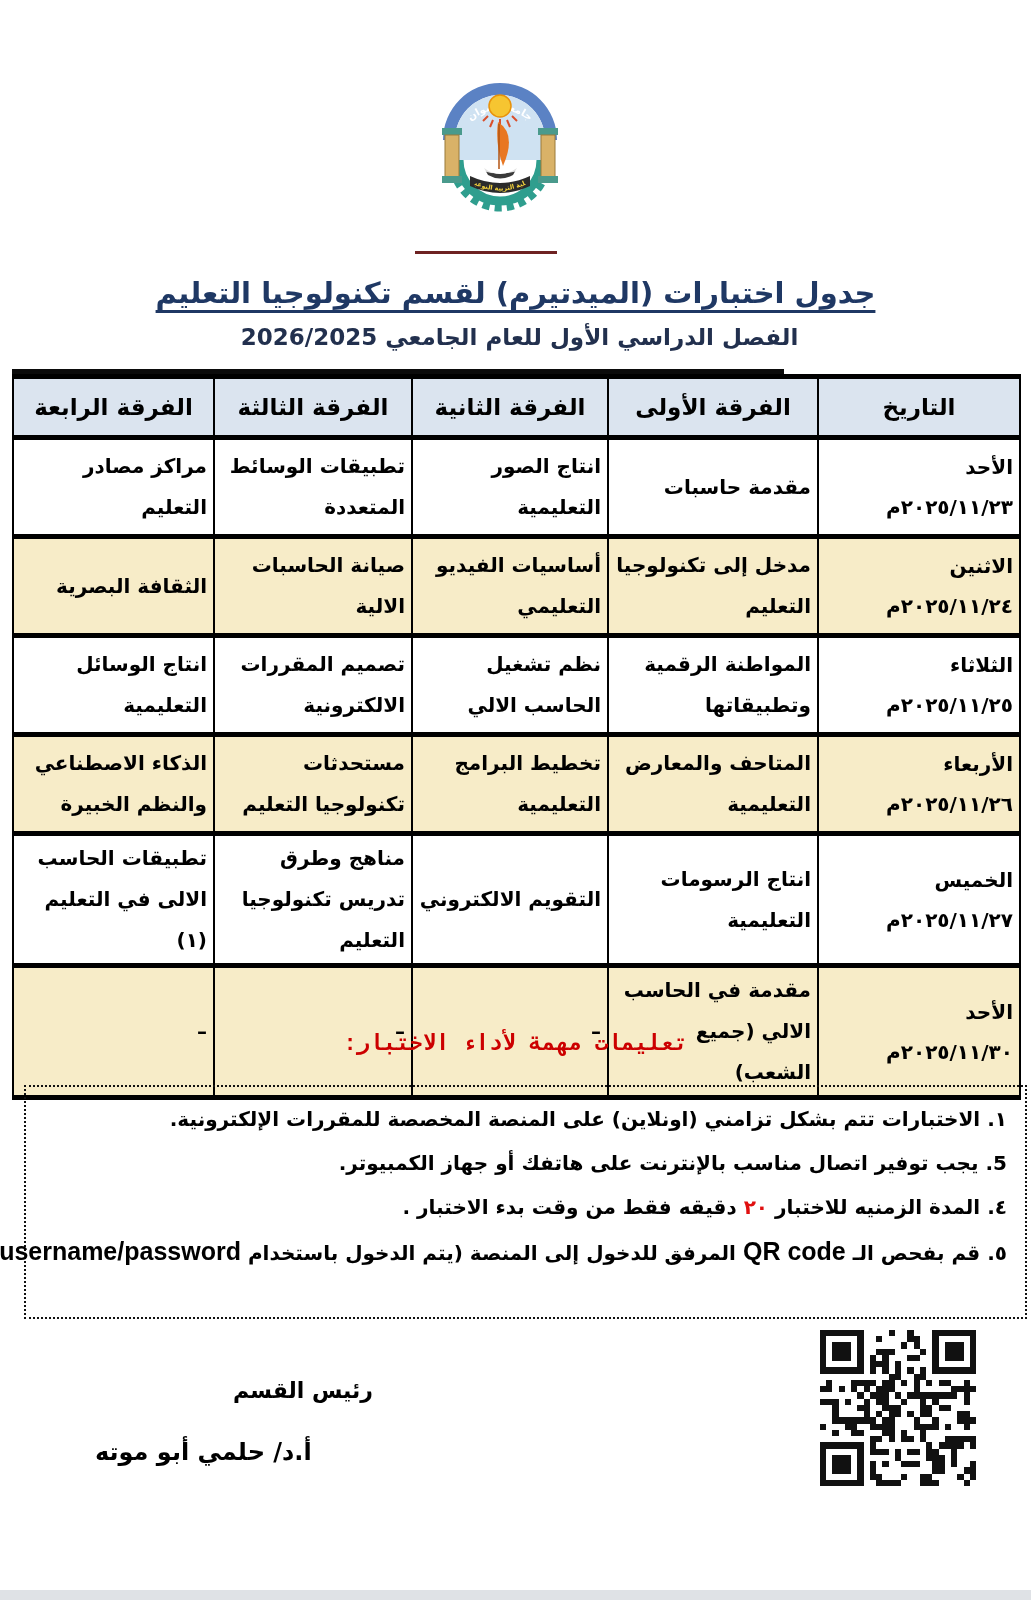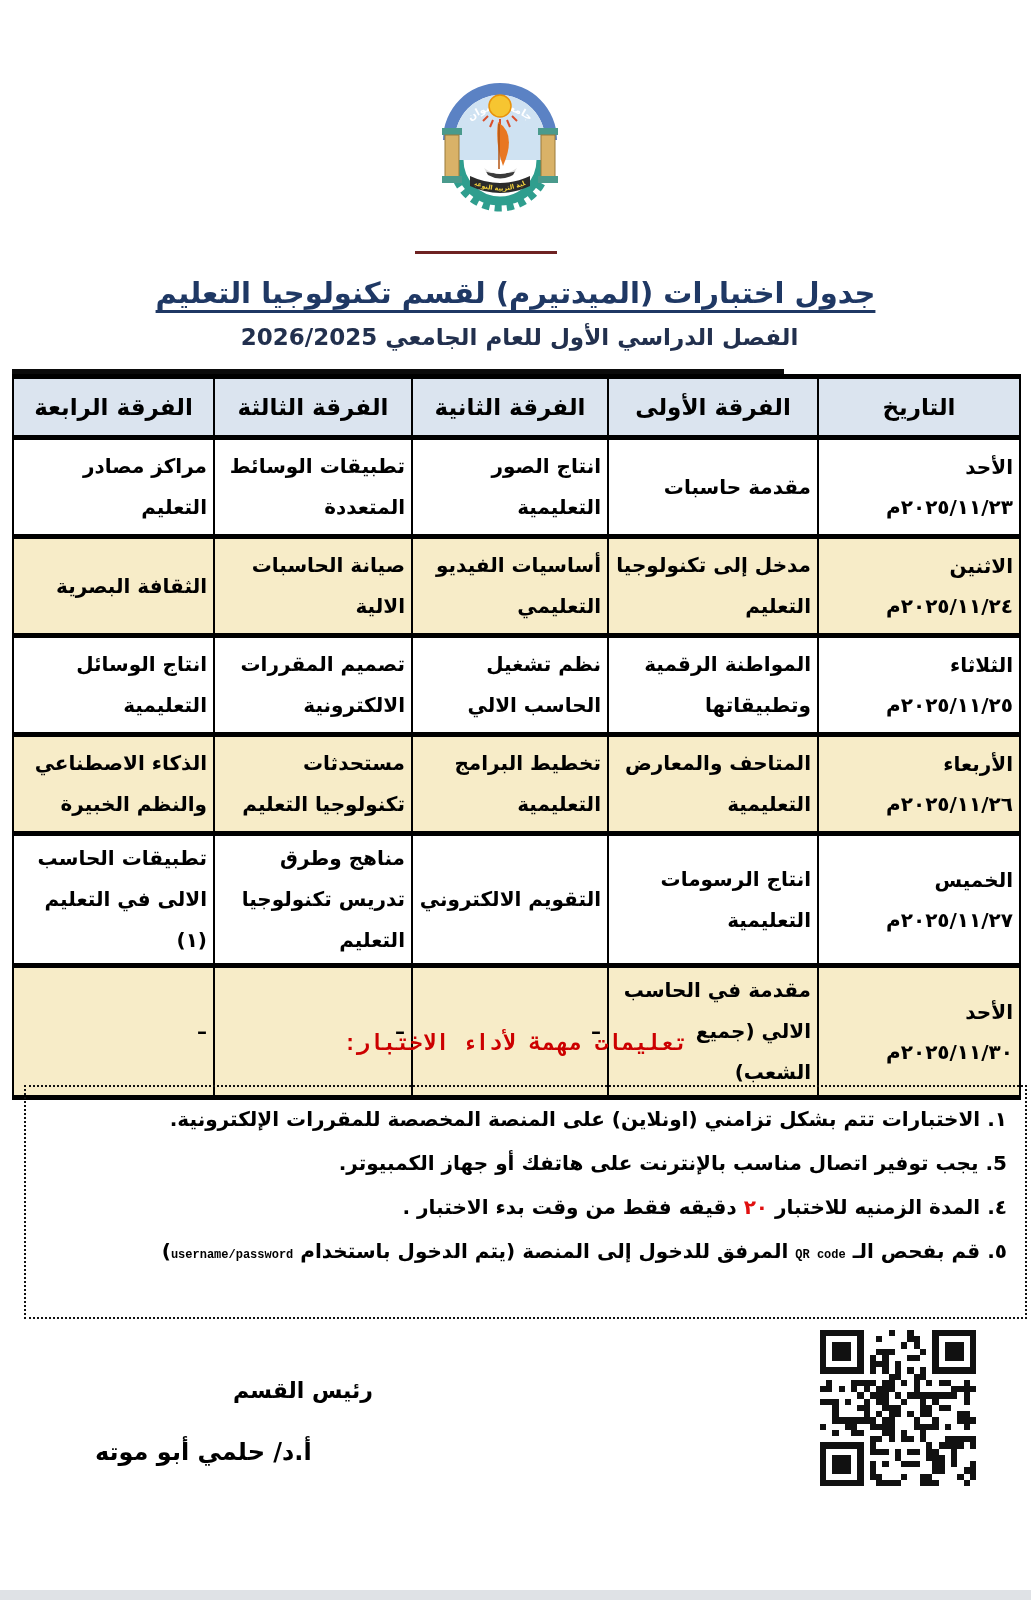--- a/index.html
+++ b/index.html
@@ -31,21 +31,21 @@
   .date-day,.date-num{display:block;line-height:2.0;}
 
   
   .instr-title{position:absolute;left:0;top:1030px;width:100%;text-align:center;
     font-size:22px;font-weight:bold;color:#cc0000;font-family:Liberation Mono, monospace;}
   .instr-box{position:absolute;left:24px;top:1085px;width:1003px;height:234px;
     border:2px dotted #111;box-sizing:border-box;padding:10px 18px 0 18px;direction:rtl;}
   .instr-line{text-align:right;font-size:20px;font-weight:bold;color:#000;line-height:44px;
     white-space:nowrap;}
   .instr-line .red{color:#e01010;}
-  .instr-line .latin{font-family:Liberation Mono, monospace;font-size:12px;}
+  .instr-line .latin{font-family:Liberation Sans, sans-serif;font-size:25px;}
 
   
   .sig-role{position:absolute;left:233px;top:1378px;font-size:22px;font-weight:bold;color:#000;}
   .sig-name{position:absolute;left:95px;top:1438px;font-size:24px;font-weight:bold;color:#000;}
 
   
   .qr-wrap{position:absolute;left:820px;top:1330px;width:156px;height:156px;background:#fff;}
 
   .bottom-strip{position:absolute;left:0;top:1590px;width:100%;height:10px;background:#dfe2e6;}
 </style>

